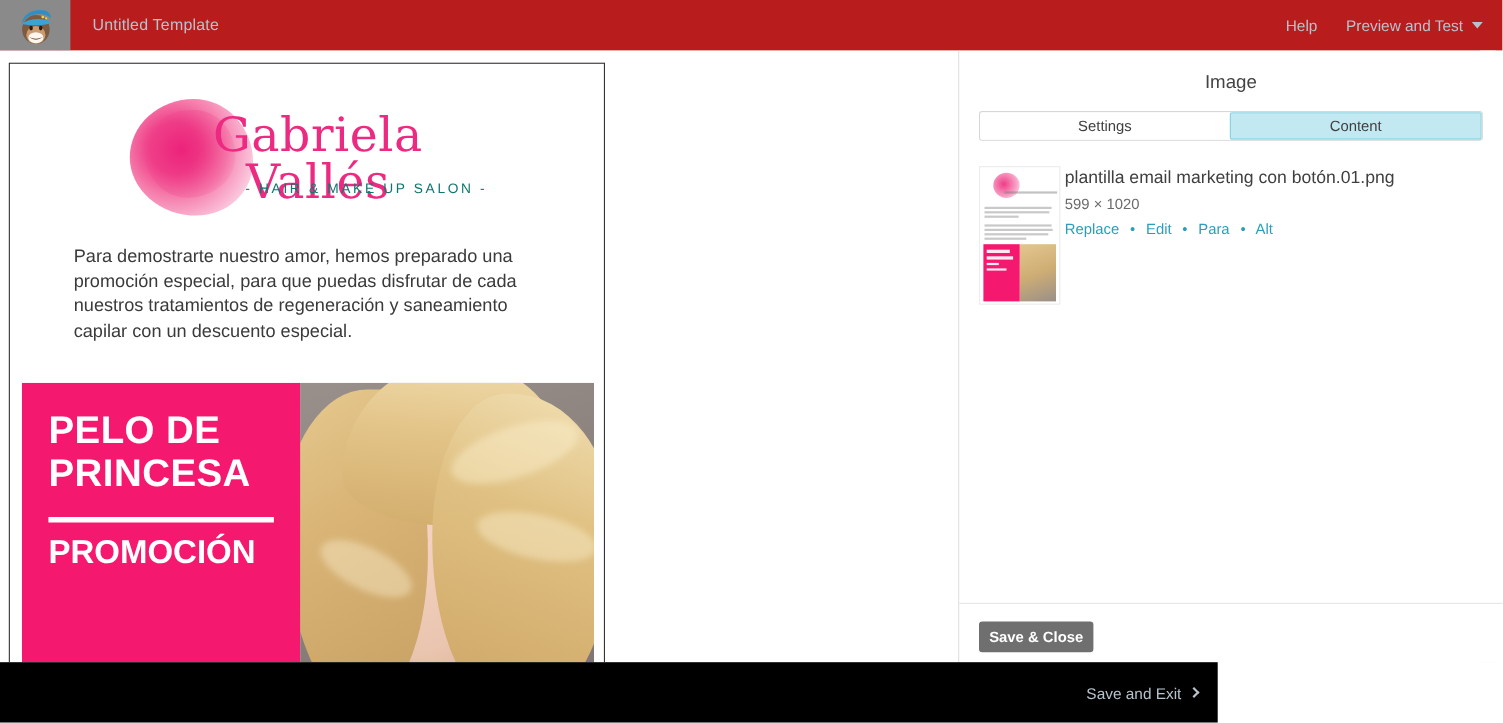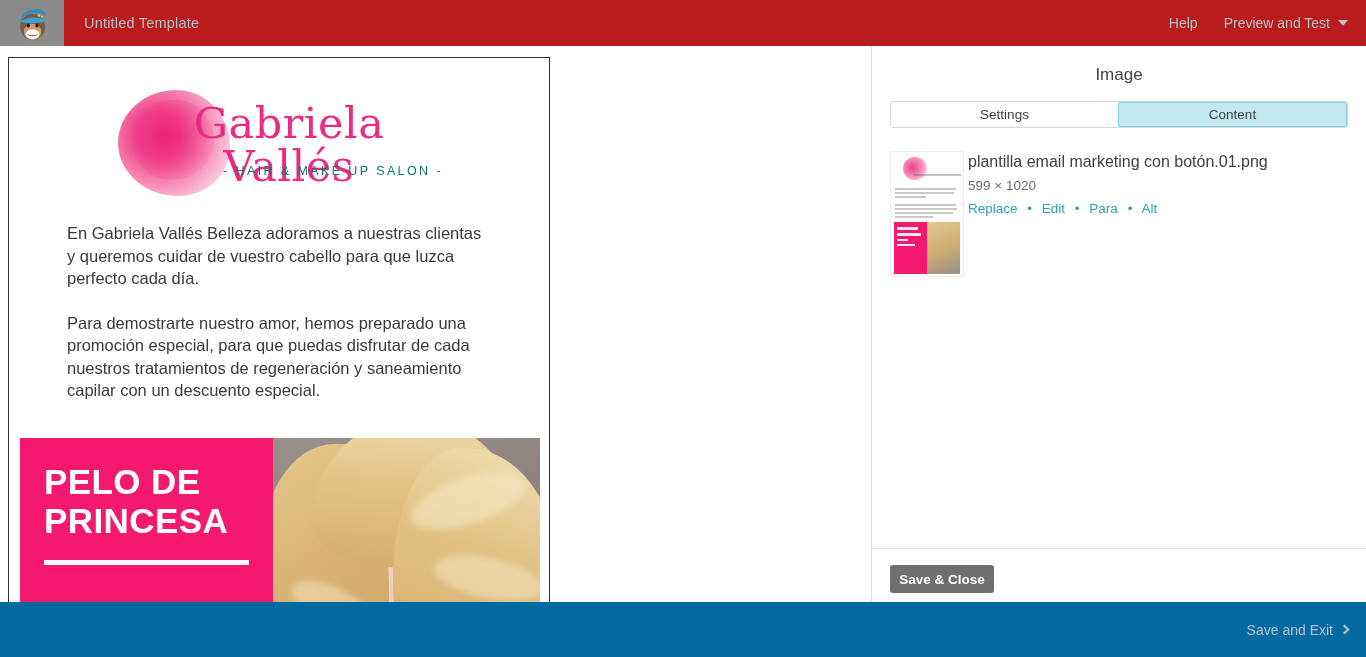--- a/index.html
+++ b/index.html
@@ -234,22 +234,22 @@
     position: absolute; left: 0; top: 502px; width: 495px; height: 1px; background: #e6e6e6;
   }
   .save-close {
     position: absolute; left: 18px; top: 519px; width: 104px; height: 28px;
     background: #6f6f6f; color: #ffffff; font-size: 13.5px; font-weight: bold;
     border: none; border-radius: 3px; cursor: pointer;
   }
 
   
   .bottombar {
-    position: absolute; left: 0; top: 602px; width: 1366px; height: 55px;
-    background: #0369a1; display: flex; align-items: center; justify-content: flex-end;
+    position: absolute; left: 0; top: 602px; width: 1107px; height: 55px;
+    background: #000000; display: flex; align-items: center; justify-content: flex-end;
     padding-right: 18px;
   }
   .save-exit {
     color: #b5c3cc; font-size: 14px; cursor: pointer;
     display: flex; align-items: center; gap: 8px;
   }
   .chev-r {
     width: 7px; height: 7px; border-right: 2px solid #b5c3cc;
     border-top: 2px solid #b5c3cc; transform: rotate(45deg); display:inline-block;
   }
@@ -290,28 +290,28 @@
 
         <div class="logo-block">
           <div class="logo-art">
             <div class="blob"></div>
             <div class="brand-script">Gabriela Vallés</div>
             <div class="brand-sub">- HAIR &amp; MAKE UP SALON -</div>
           </div>
         </div>
 
         <div class="copy">
-          <p>En Gabriela Vallés Belleza adoramos a nuestras clientas y queremos cuidar de vuestro cabello para que luzca perfecto cada día.</p>
           <p>Para demostrarte nuestro amor, hemos preparado una promoción especial, para que puedas disfrutar de cada nuestros tratamientos de regeneración y saneamiento capilar con un descuento especial.</p>
         </div>
 
         <div class="promo">
           <div class="promo-left">
             <div class="promo-title">PELO DE PRINCESA</div>
             <div class="promo-rule"></div>
+            <div class="promo-sub">PROMOCIÓN</div>
           </div>
           <div class="promo-right">
             <div class="model">
               <div class="m-bg"></div>
               <div class="m-face"></div>
               <div class="m-shadow"></div>
               <div class="m-brow"></div>
               <div class="m-eye"></div>
 
               <div class="m-hair-l"></div>

